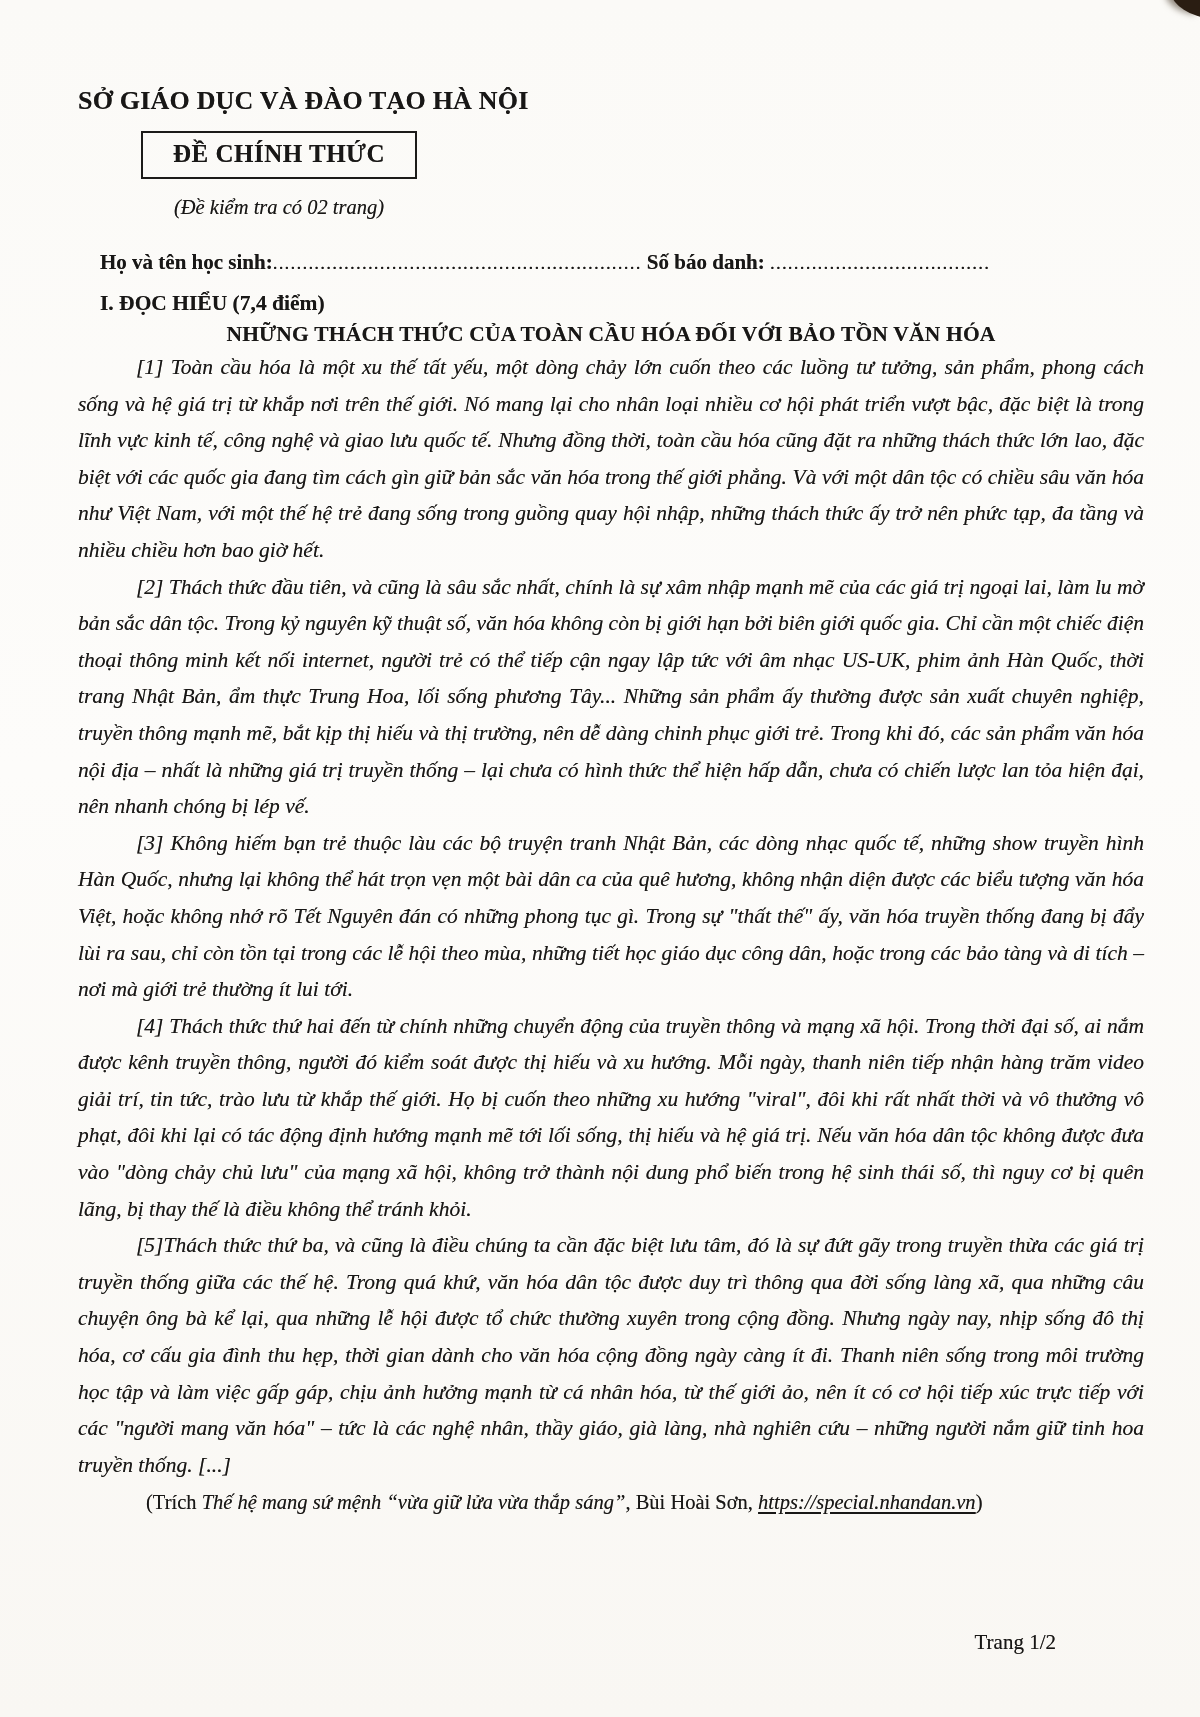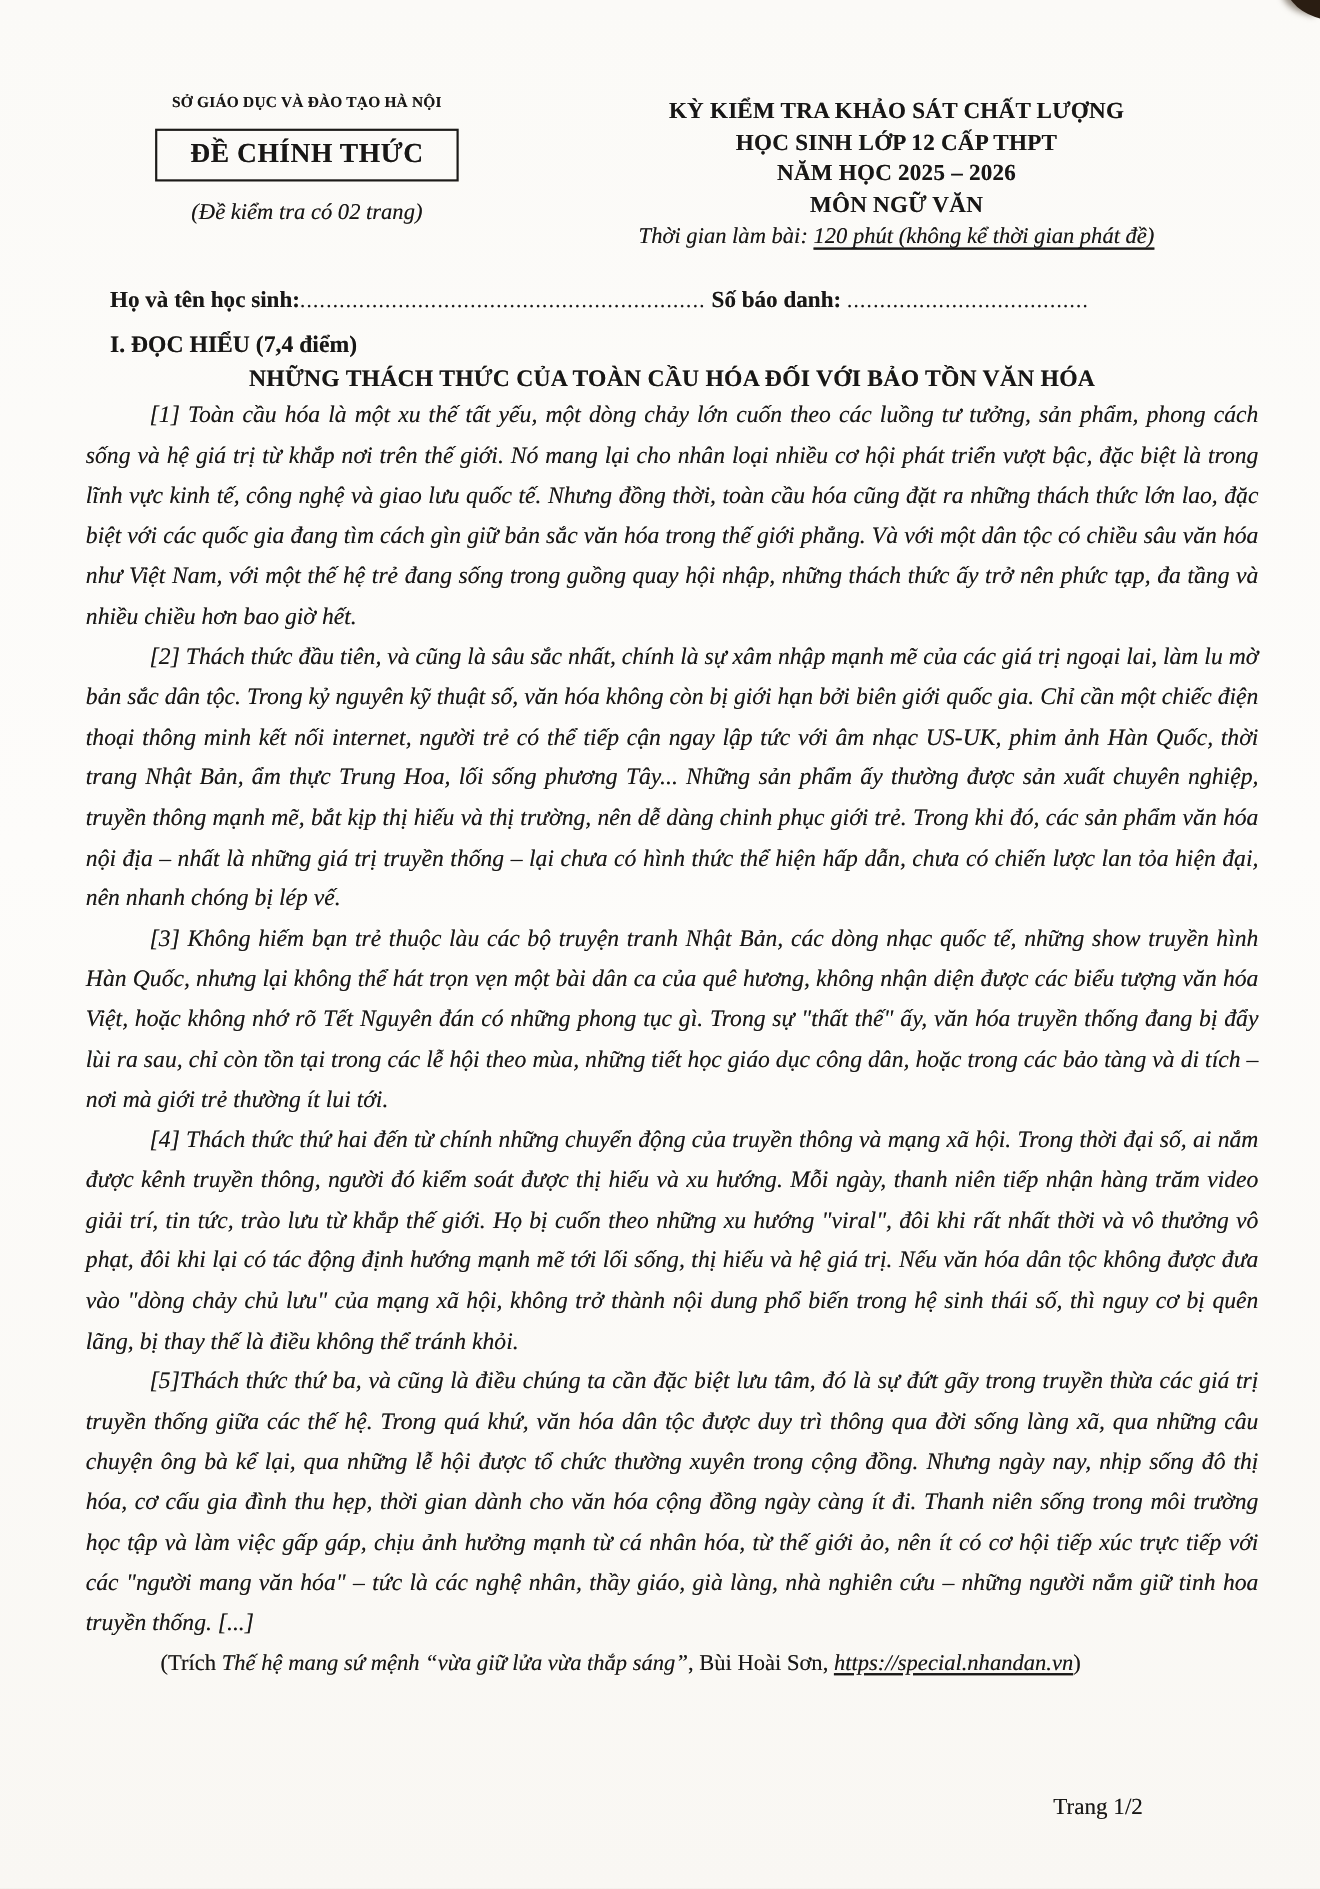--- a/index.html
+++ b/index.html
@@ -23,21 +23,21 @@
     position: absolute;
     top: -10px; right: -8px;
     width: 42px; height: 22px;
     background: #2a1d12;
     border-radius: 0 0 0 80% / 0 0 0 100%;
     transform: rotate(18deg);
     box-shadow: -6px 4px 6px -4px rgba(60,45,30,.55);
   }
   .header { display: flex; align-items: flex-start; }
   .header-left { width: 402px; text-align: center; flex: none; }
-  .issuer { font-weight: bold; font-size: 14px; letter-spacing: .2px; white-space: nowrap; }
+  .issuer { font-weight: bold; font-size: 26px; letter-spacing: .2px; white-space: nowrap; }
   .official-box {
     display: inline-block;
     border: 2.5px solid #1c1b19;
     padding: 7px 30px 9px 30px;
     margin-top: 15px;
     font-weight: bold;
     font-size: 25px;
     letter-spacing: .5px;
   }
   .pages-note { font-style: italic; font-size: 20.5px; margin-top: 17px; }
@@ -74,48 +74,41 @@
   .citation {
     margin-top: 1px;
     padding-left: 68px;
     font-size: 20.5px;
     line-height: 36px;
   }
   .citation .work { font-style: italic; }
   .citation .src-link { font-style: italic; text-decoration: underline; text-underline-offset: 3px; color: #181716; }
   .footer {
     position: absolute;
-    right: 161px;
+    right: 144px;
     bottom: 62px;
     font-size: 21px;
   }
 </style>
 </head>
 <body>
 
 <div class="page">
 
   <div class="smudge"></div>
 
   <header class="header">
     <div class="header-left">
       <div class="issuer">SỞ GIÁO DỤC VÀ ĐÀO TẠO HÀ NỘI</div>
       <div>
         <div class="official-box">
           <span>ĐỀ CHÍNH THỨC</span>
         </div>
       </div>
       <div class="pages-note">(Đề kiểm tra có 02 trang)</div>
-    </div>
-    <div class="header-right">
-      <div class="ht">KỲ KIỂM TRA KHẢO SÁT CHẤT LƯỢNG</div>
-      <div class="ht">HỌC SINH LỚP 12 CẤP THPT</div>
-      <div class="ht">NĂM HỌC 2025 – 2026</div>
-      <div class="ht">MÔN NGỮ VĂN</div>
-      <div class="duration"><span>Thời gian làm bài: </span><span class="u">120 phút (không kể thời gian phát đề)</span></div>
     </div>
   </header>
 
   <div class="student-line">
     <span class="lbl">Họ và tên học sinh:</span><span class="dots">..............................................................</span><span class="lbl"> Số báo danh: </span><span class="dots">.....................................</span>
   </div>
 
   <div class="section-heading">I. ĐỌC HIỂU (7,4 điểm)</div>
 
   <div class="reading-title">NHỮNG THÁCH THỨC CỦA TOÀN CẦU HÓA ĐỐI VỚI BẢO TỒN VĂN HÓA</div>

